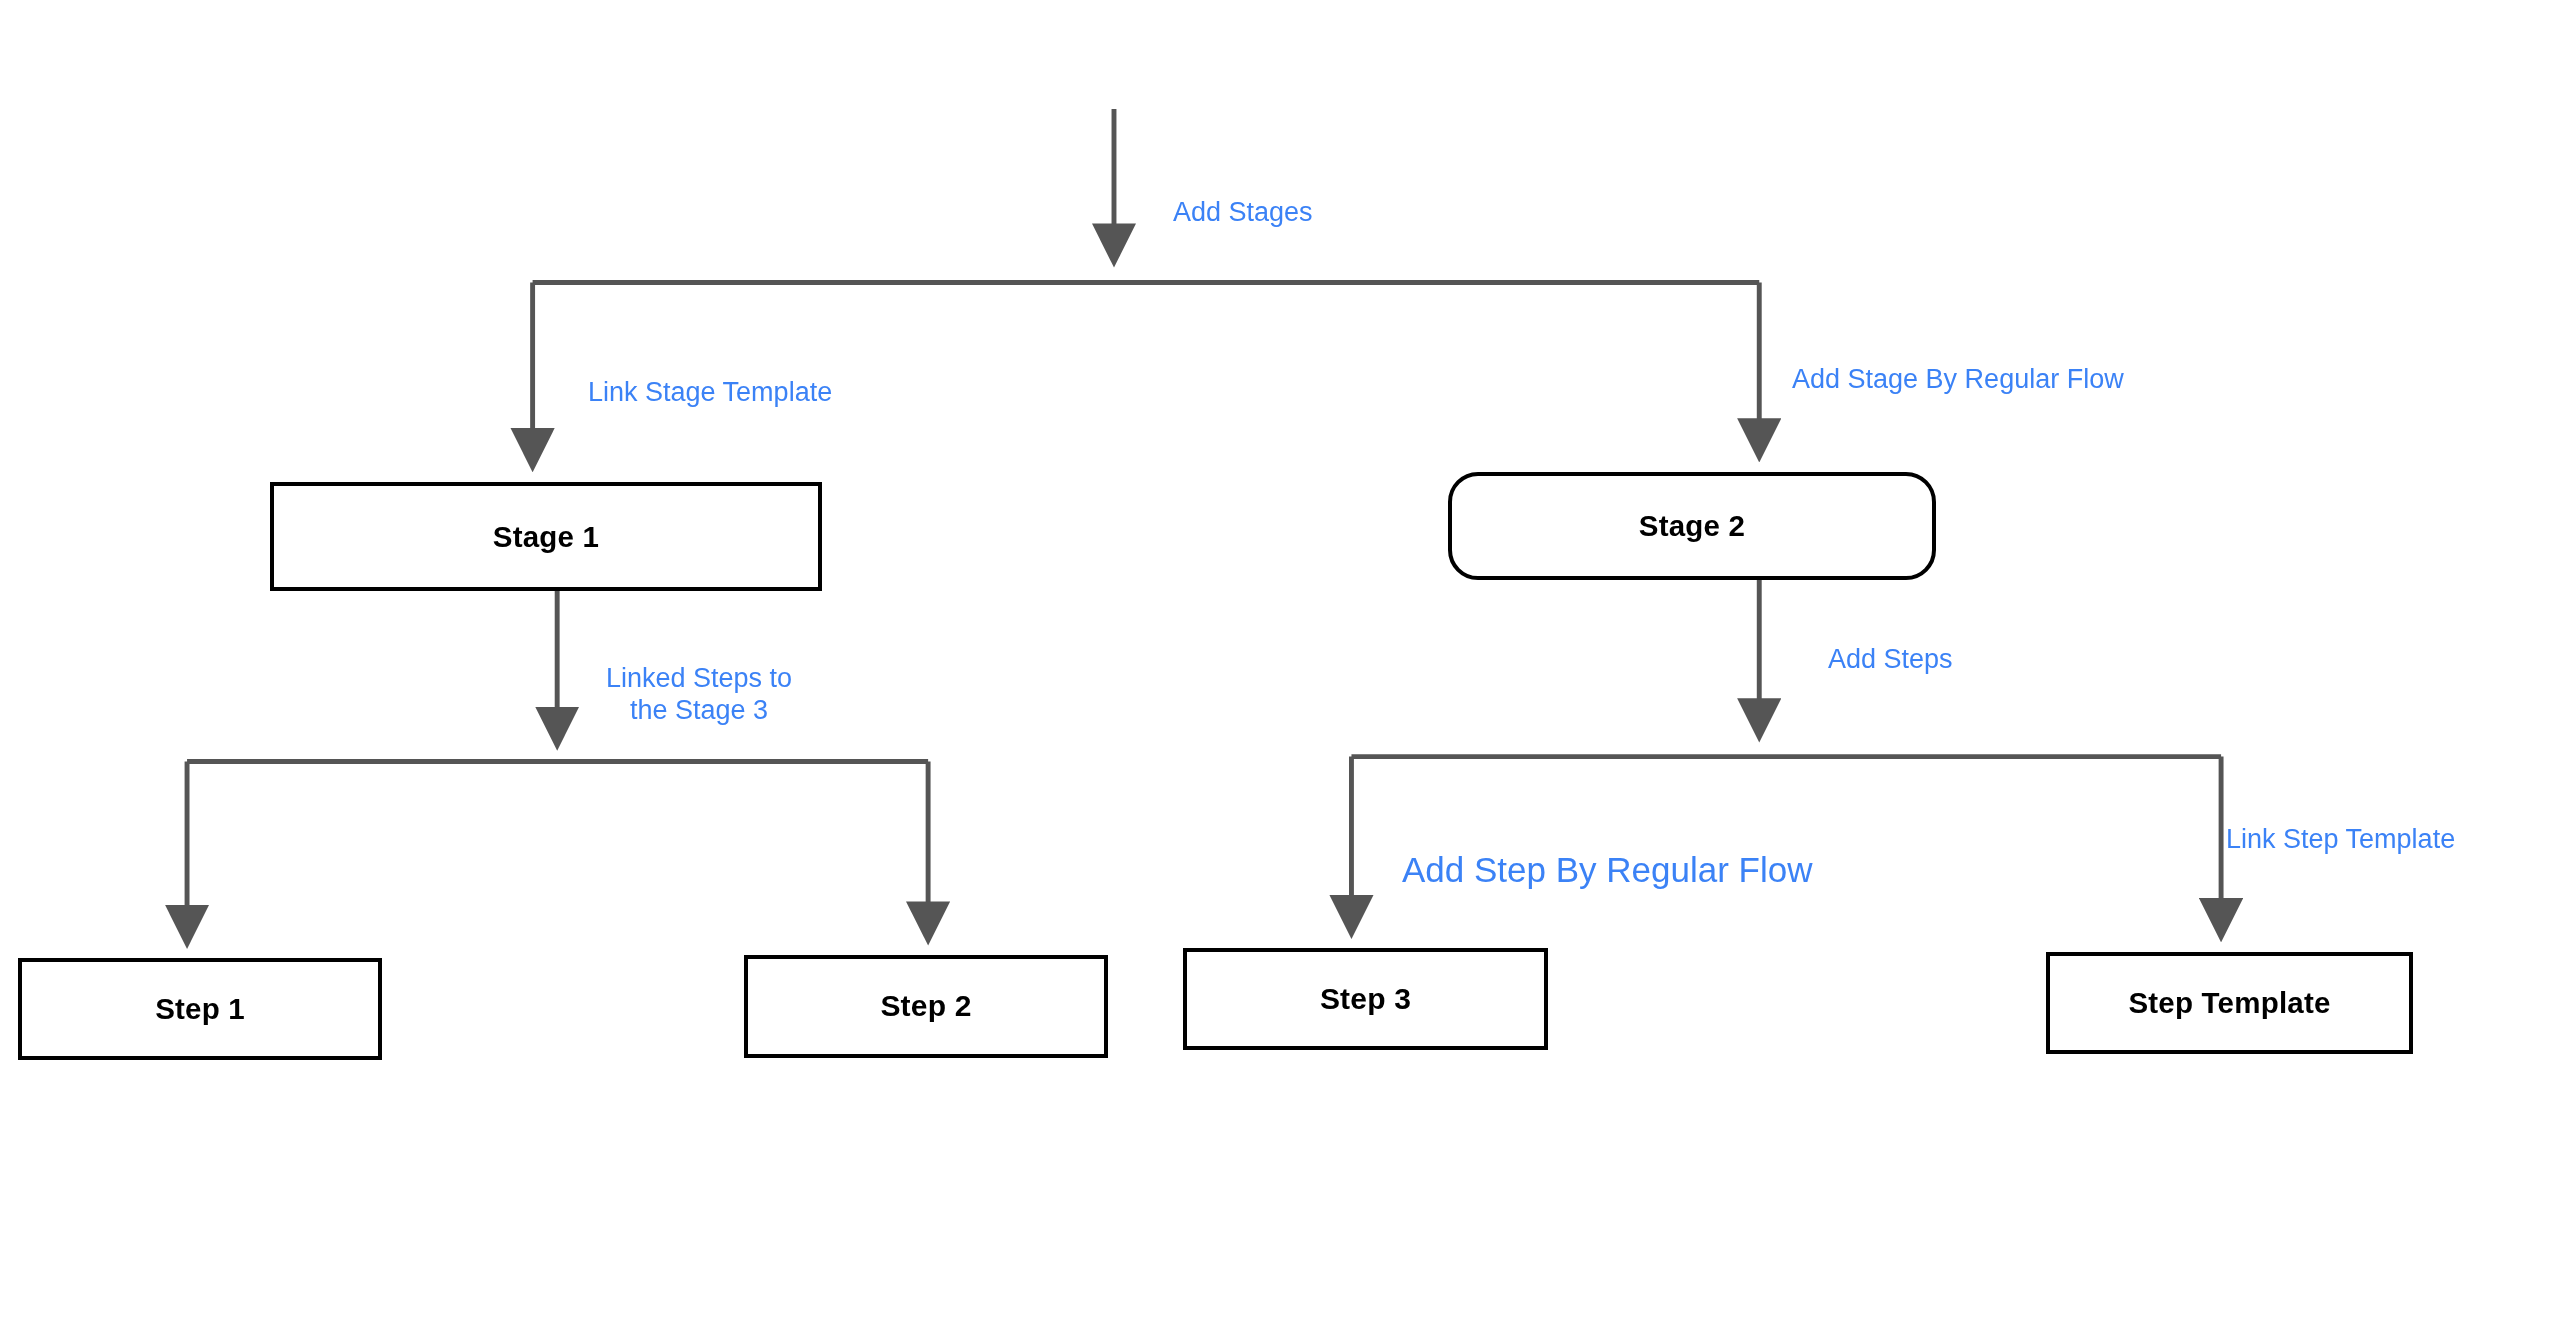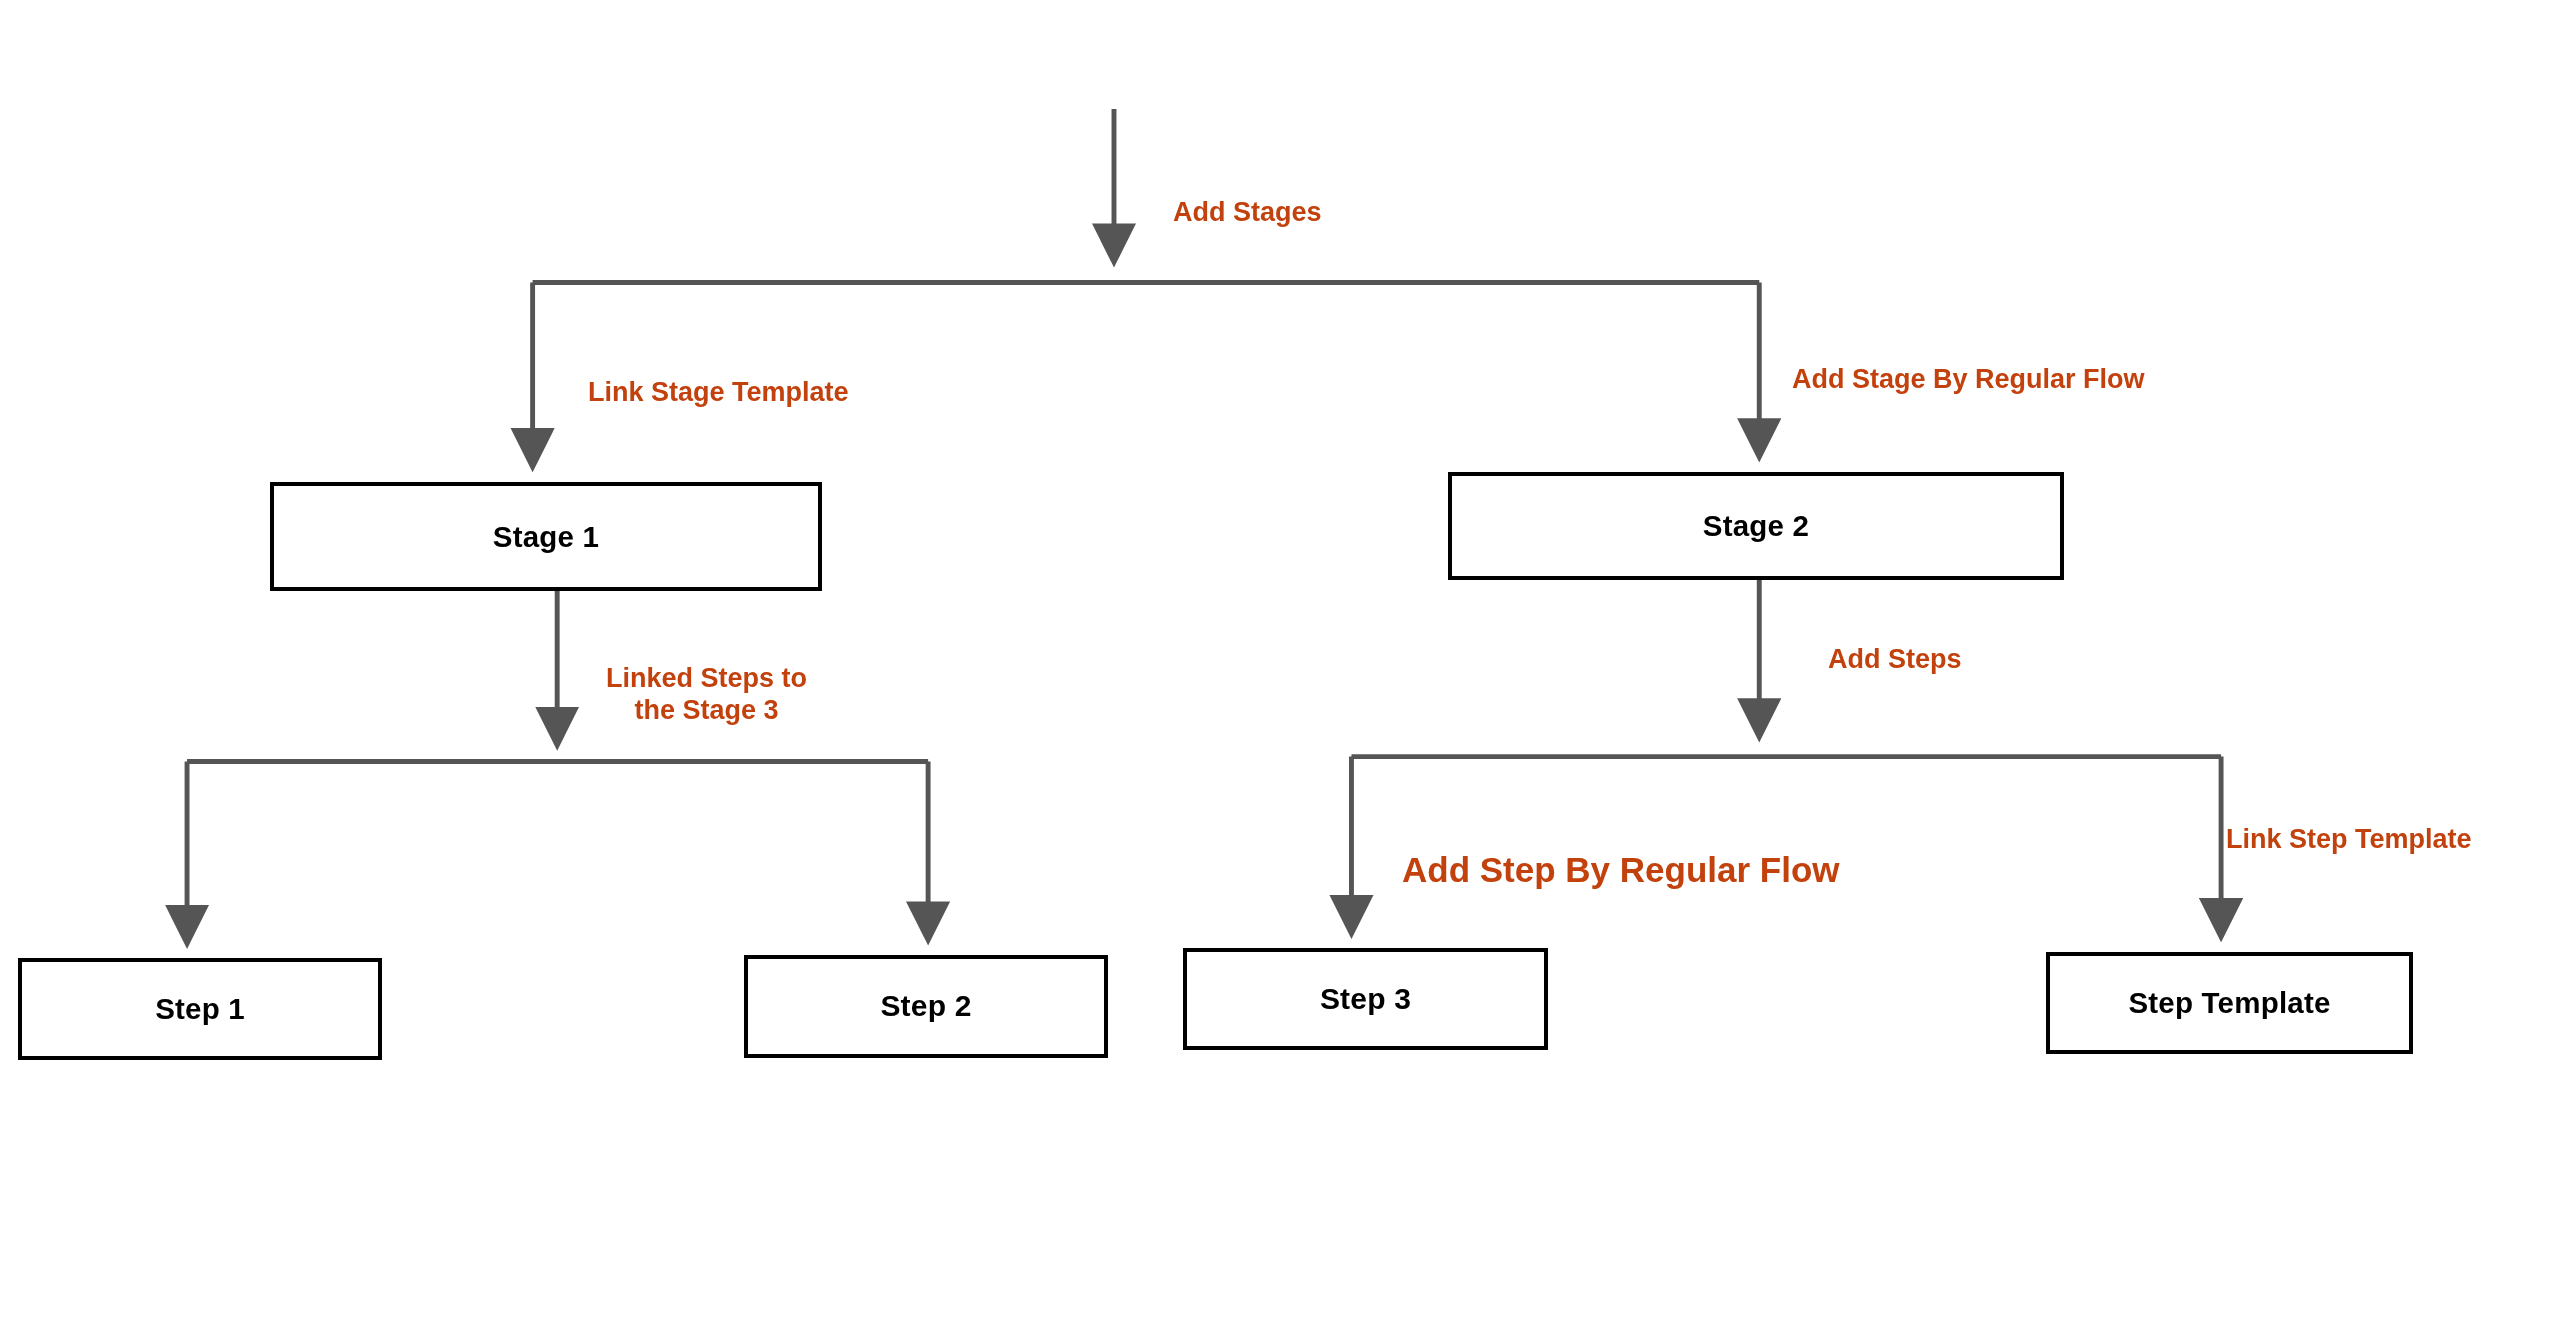--- a/index.html
+++ b/index.html
@@ -35,22 +35,22 @@
     color: #000000;
     font-weight: bold;
     letter-spacing: 0.2px;
   }
   .node-label {
     text-align: center;
     line-height: 1.15;
   }
   .edge-label {
     position: absolute;
-    color: #c2410c;
-    font-weight: bold;
+    color: #3b82f6;
+    font-weight: normal;
     line-height: 1.18;
     white-space: pre-line;
     text-align: left;
   }
 </style>
 </head>
 <body>
 
 <div id="diagram-root">
 
@@ -84,21 +84,21 @@
       <path d="M1650,924 L1650,1130" stroke="#555555" stroke-width="6" fill="none" marker-end="url(#arrow)"></path>
       <path d="M2712,924 L2712,1134" stroke="#555555" stroke-width="6" fill="none" marker-end="url(#arrow)"></path>
     </g>
   </svg>
 
 
   <div class="node" style="left:270px; top:482px; width:552px; height:109px; font-size:29.5px;">
     <span class="node-label">Stage 1</span>
   </div>
 
-  <div class="node" style="left:1448px; top:472px; width:616px; height:108px; font-size:29.5px;">
+  <div class="node" style="left:1448px; top:472px; width:488px; height:108px; font-size:29.5px;border-radius:30px;">
     <span class="node-label">Stage 2</span>
   </div>
 
   <div class="node" style="left:18px; top:958px; width:364px; height:102px; font-size:29.5px;">
     <span class="node-label">Step 1</span>
   </div>
 
   <div class="node" style="left:744px; top:955px; width:364px; height:103px; font-size:30px;">
     <span class="node-label">Step 2</span>
   </div>

